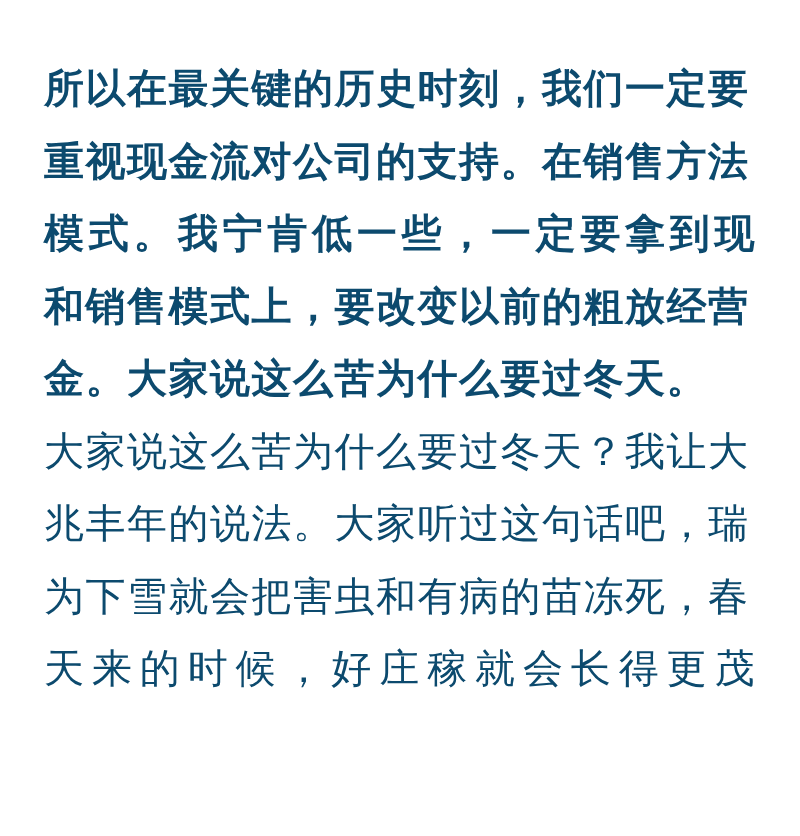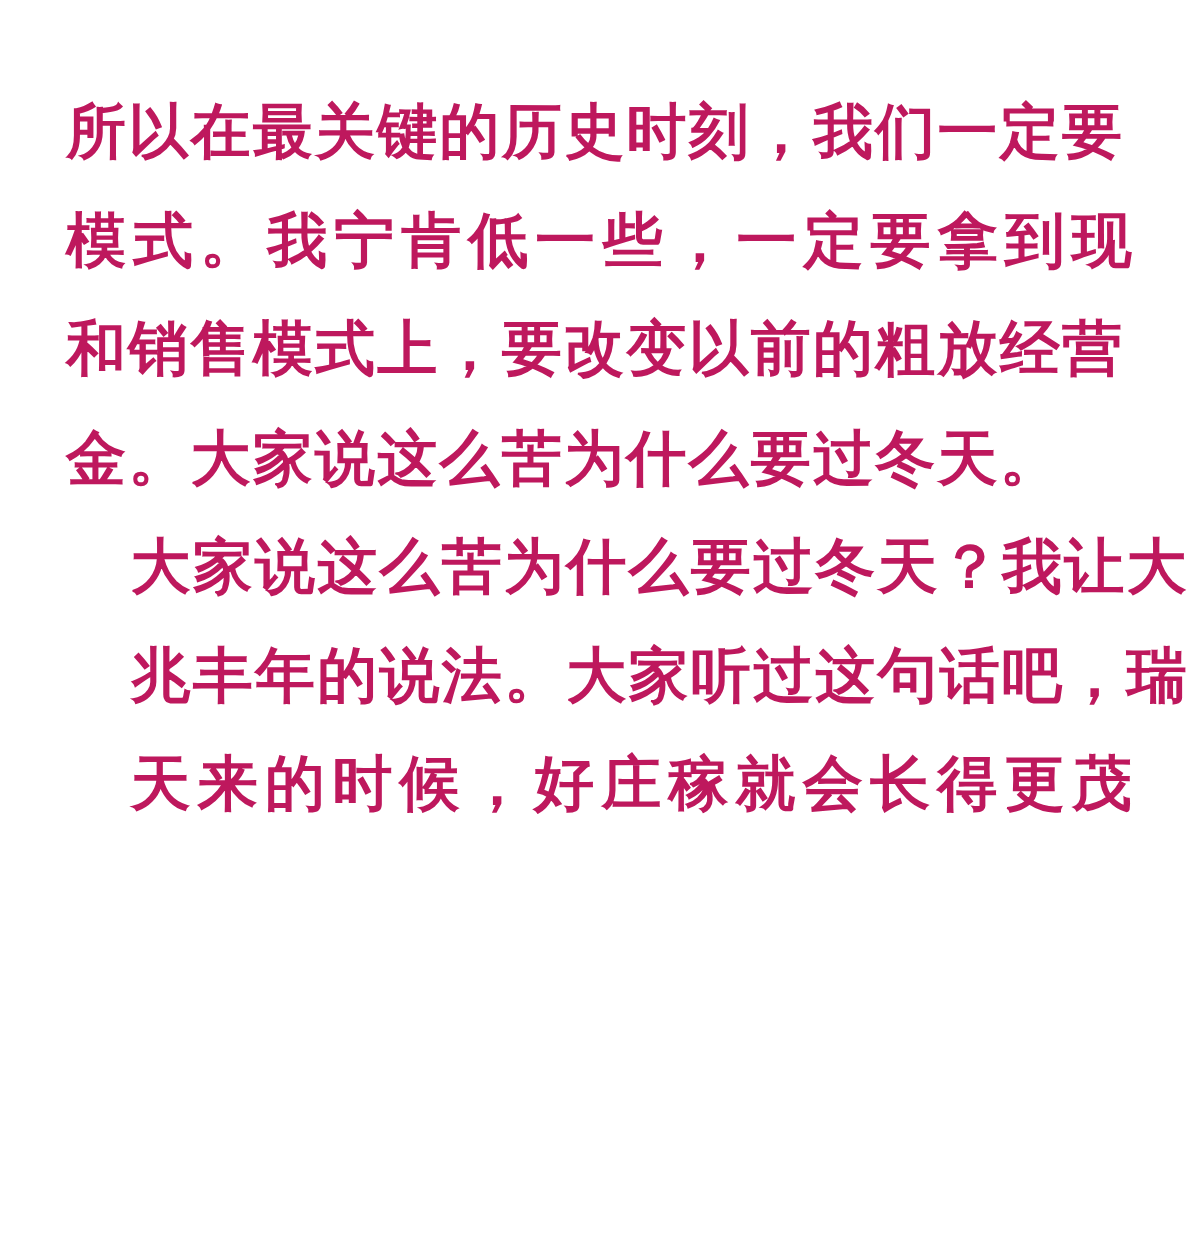--- a/index.html
+++ b/index.html
@@ -15,47 +15,48 @@
   }
   .article {
     padding: 52px 44px 0 44px;
     width: 712px;
   }
   .line {
     font-size: 40px;
     line-height: 72.5px;
     height: 72.5px;
     letter-spacing: 1.5px;
-    color: #be185d;
+    color: #0c4a6e;
     white-space: nowrap;
   }
   .para-bold .line {
     font-weight: 700;
   }
   .para-regular .line {
-    font-weight: 700;
-    margin-left: 43px;
+    font-weight: 400;
   }
   .line.stretch {
     white-space: normal;
     text-align: justify;
     text-align-last: justify;
   }
 </style>
 </head>
 <body>
 
 <div class="article">
 
   <div class="paragraph para-bold">
     <div class="line">所以在最关键的历史时刻，我们一定要</div>
+    <div class="line">重视现金流对公司的支持。在销售方法</div>
     <div class="line stretch">模式。我宁肯低一些，一定要拿到现</div>
     <div class="line">和销售模式上，要改变以前的粗放经营</div>
     <div class="line">金。大家说这么苦为什么要过冬天。</div>
   </div>
 
   <div class="paragraph para-regular">
     <div class="line">大家说这么苦为什么要过冬天？我让大</div>
     <div class="line">兆丰年的说法。大家听过这句话吧，瑞</div>
+    <div class="line">为下雪就会把害虫和有病的苗冻死，春</div>
     <div class="line stretch">天来的时候，好庄稼就会长得更茂</div>
   </div>
 
 </div>
 
 </body></html>

